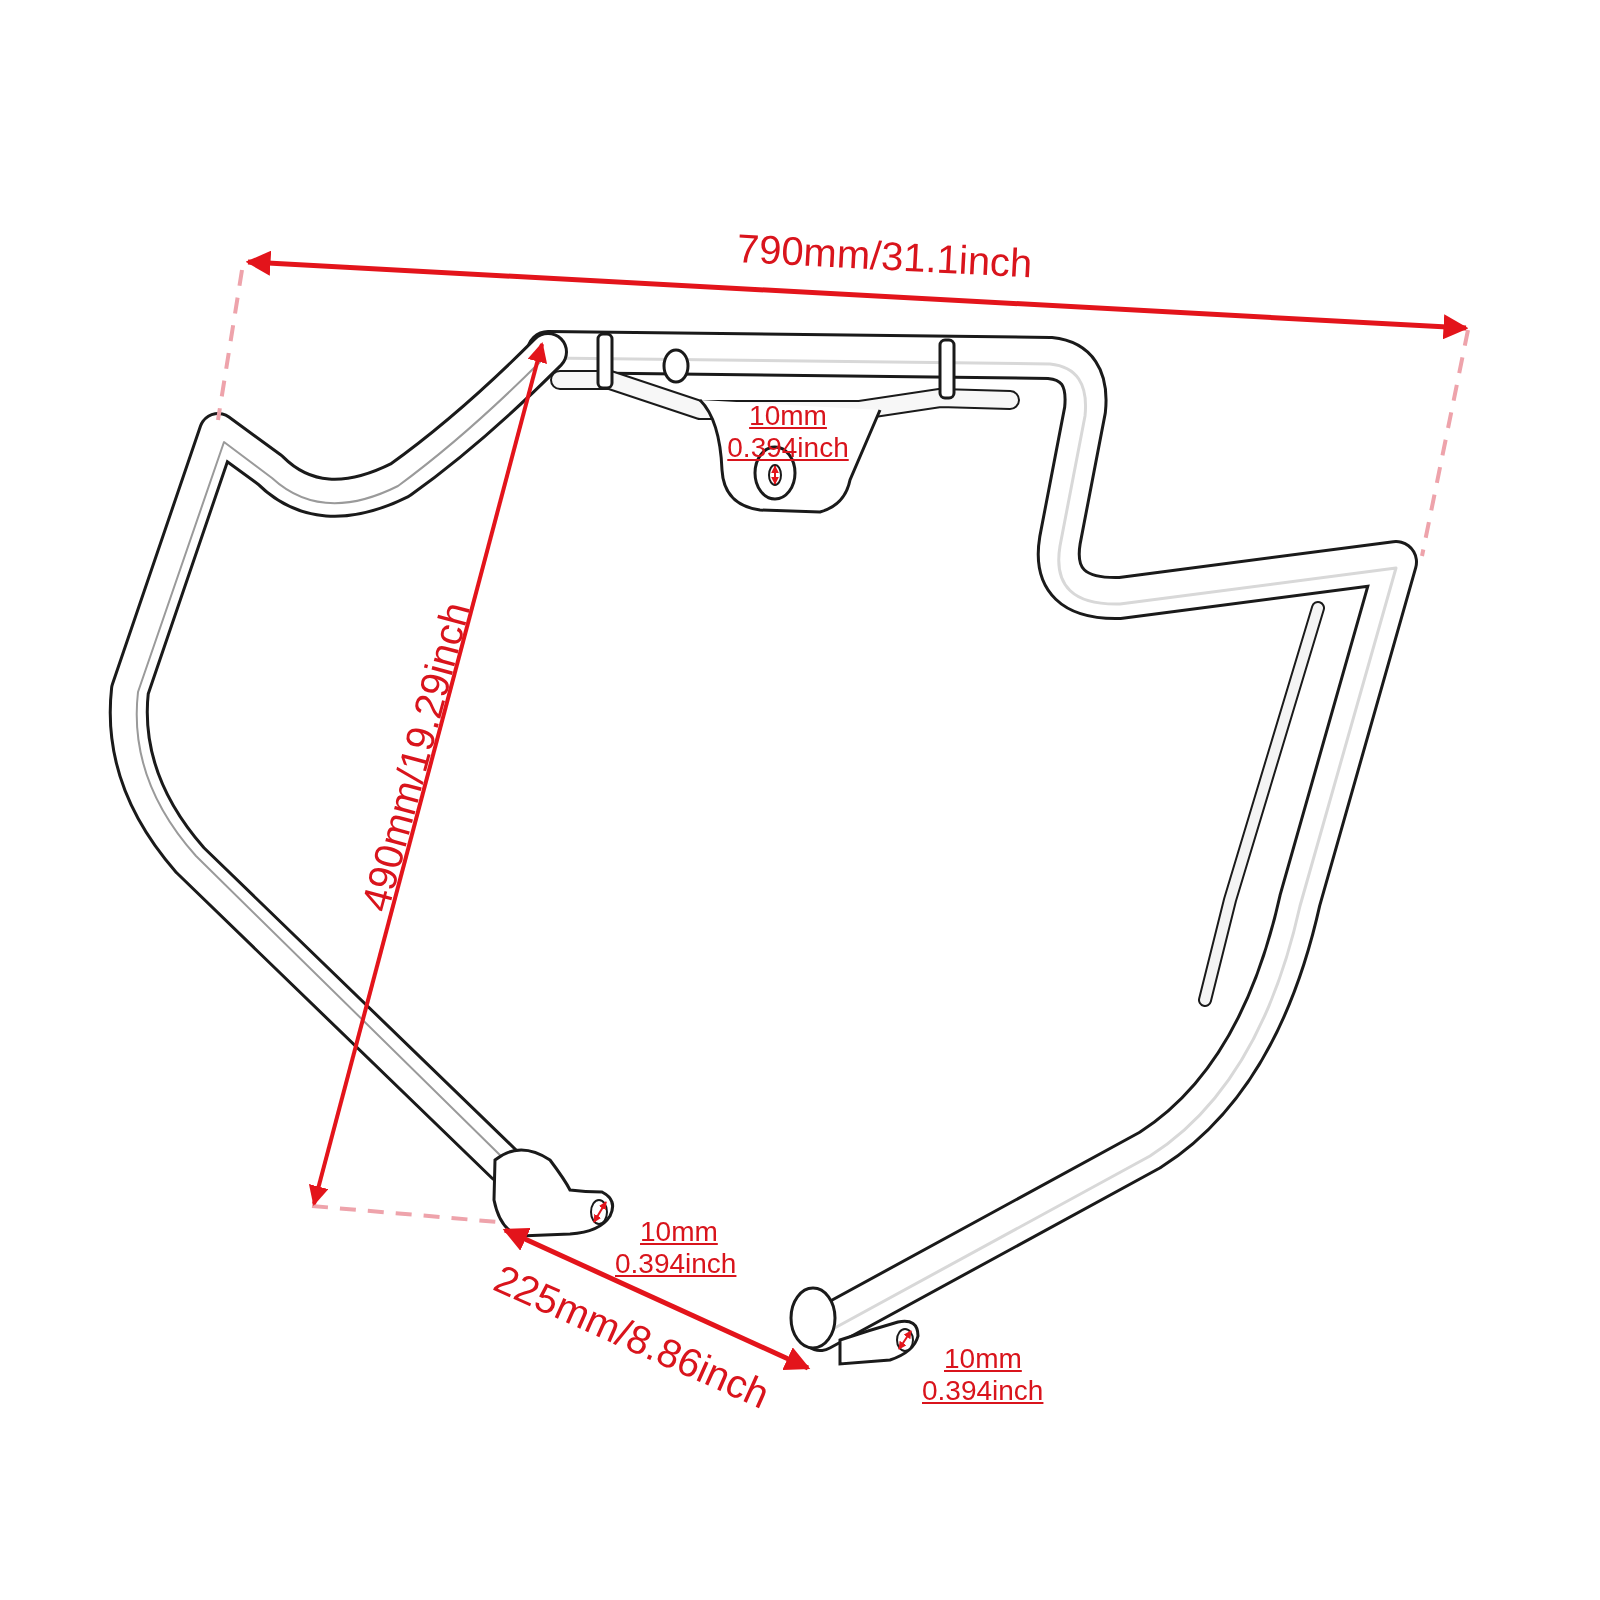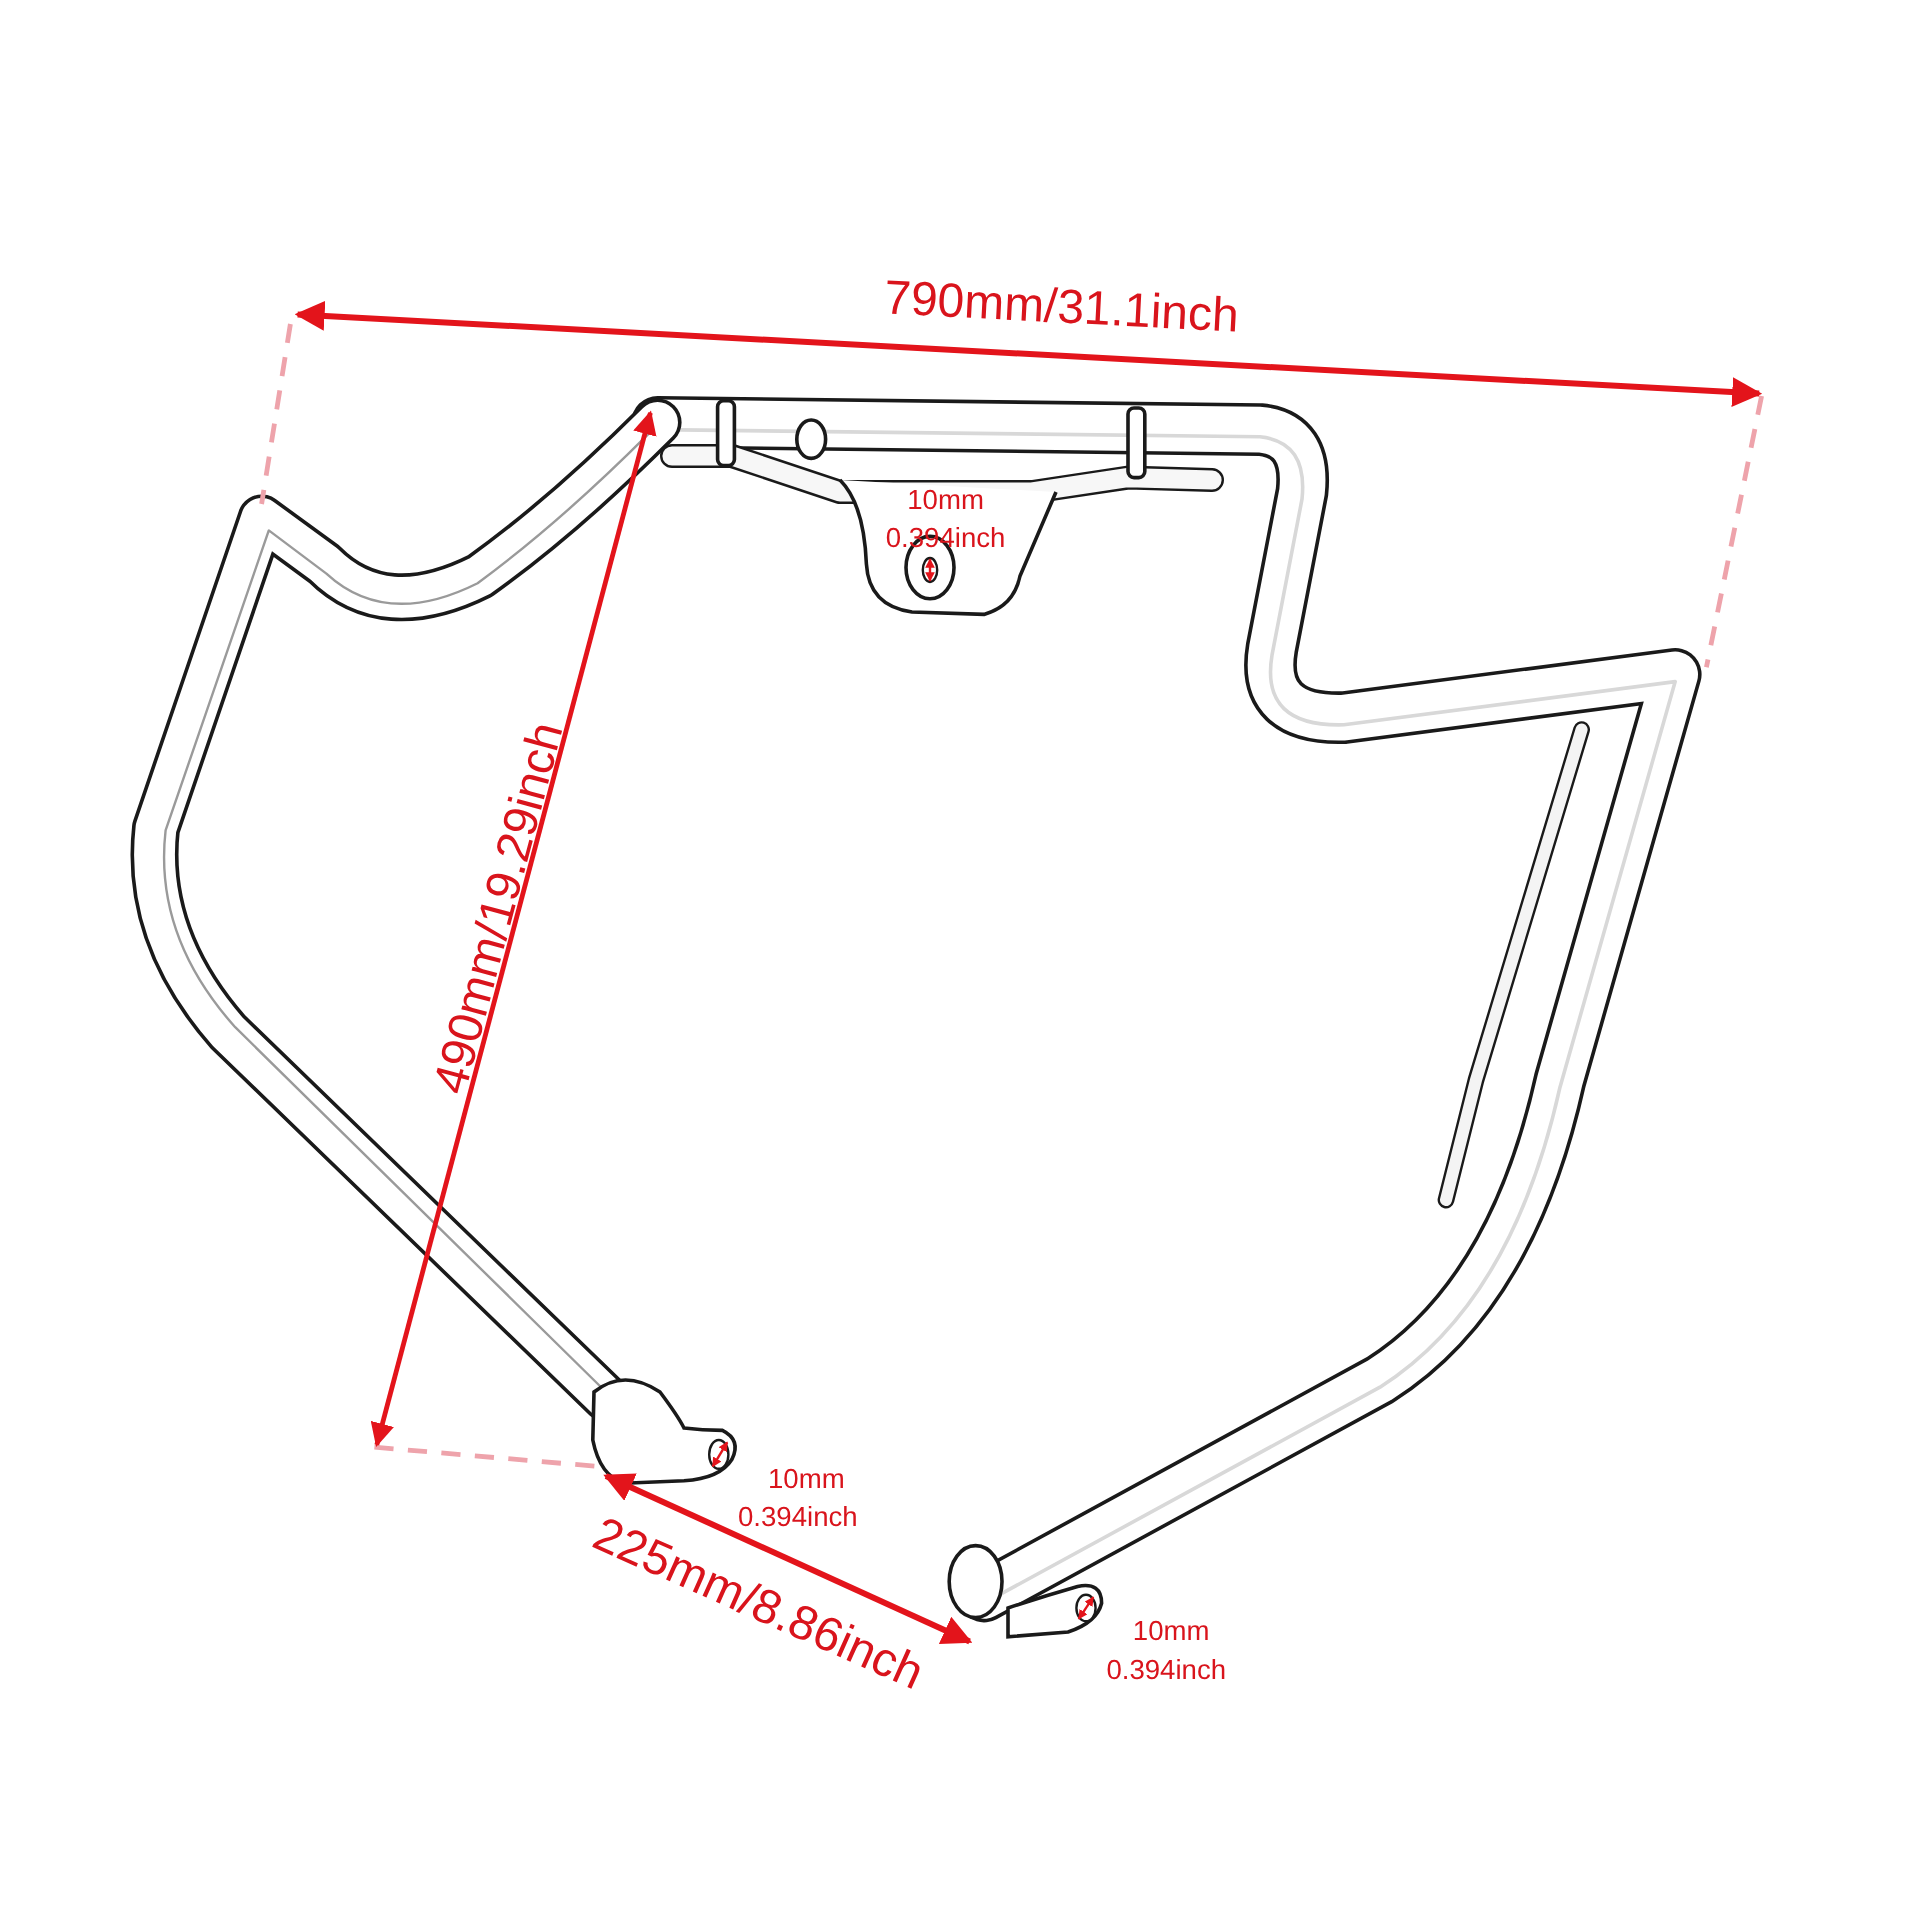--- a/index.html
+++ b/index.html
@@ -7,21 +7,21 @@
   #stage { position: absolute; left: 0; top: 0; width: 1600px; height: 1600px; }
   .lbl {
     position: absolute;
     font-family: "Liberation Sans", "DejaVu Sans", sans-serif;
     color: #d9141c;
     white-space: nowrap;
     line-height: 1;
     transform-origin: 0 0;
   }
   .big { font-size: 40px; }
-  .small { font-size: 23px; line-height: 32px; }
+  .small { font-size: 28px; line-height: 32px; text-decoration: underline; }
   .hole-label { text-align: left; }
   .hole-label.center { text-align: center; }
 </style>
 </head>
 <body>
 
 <div id="stage">
   <svg width="1600" height="1600" viewBox="0 0 1600 1600">
     <defs>
       <marker id="arr" viewBox="0 0 10 10" refX="9" refY="5" markerWidth="5" markerHeight="5" orient="auto-start-reverse">

